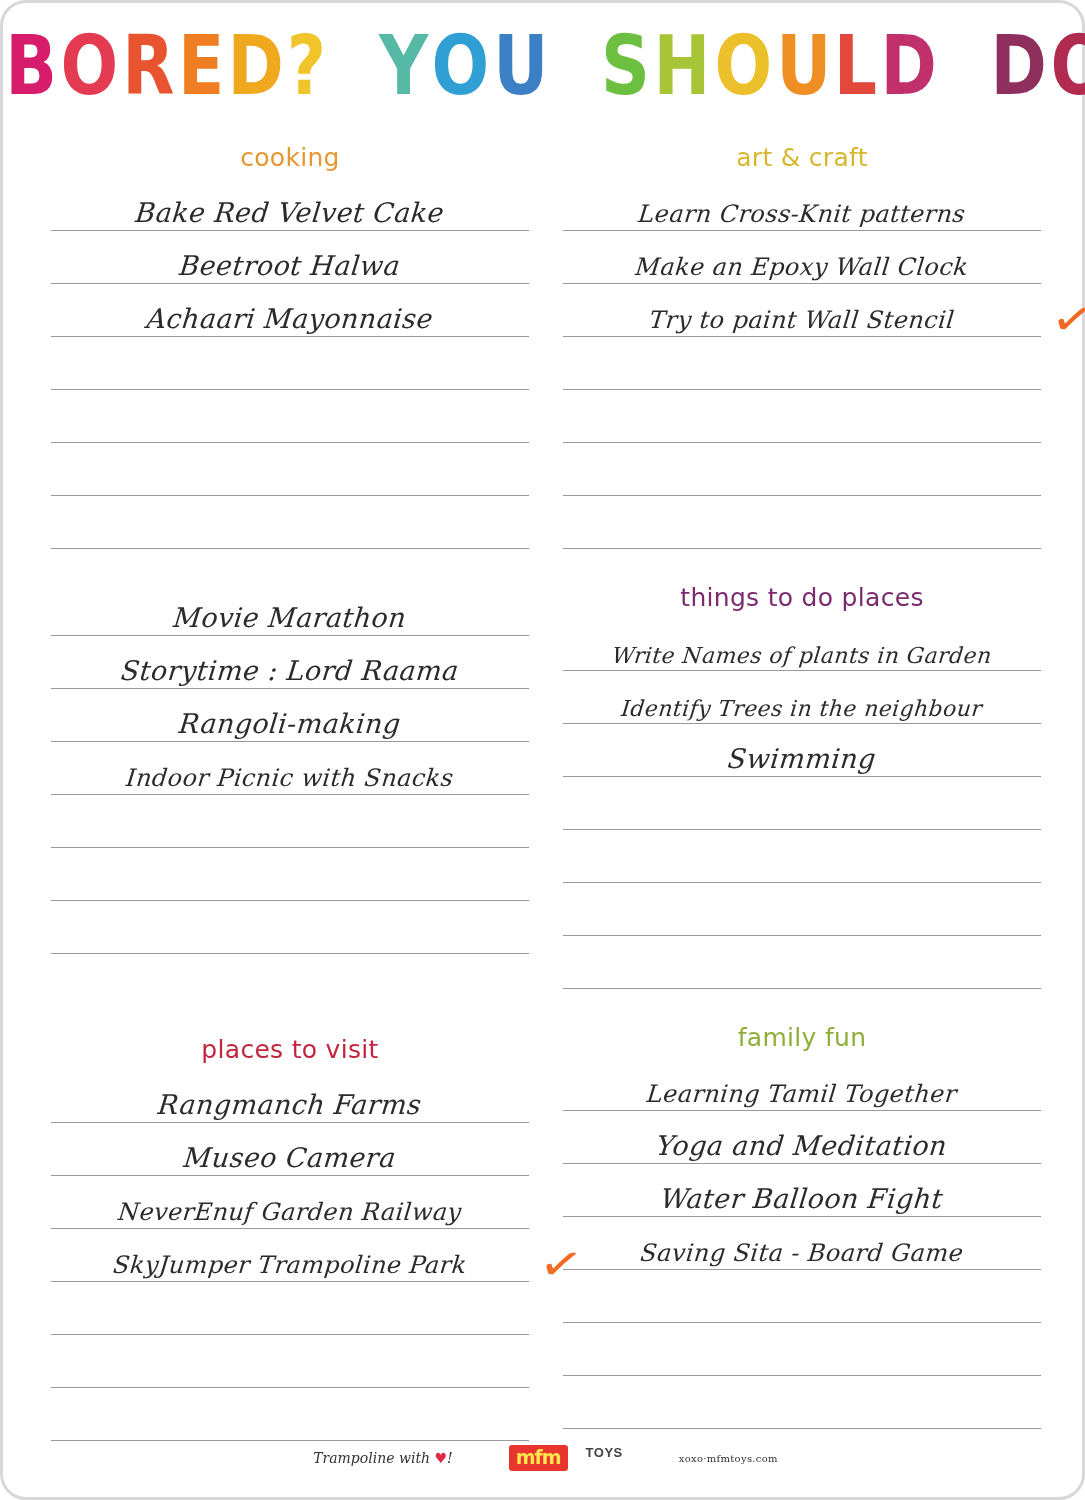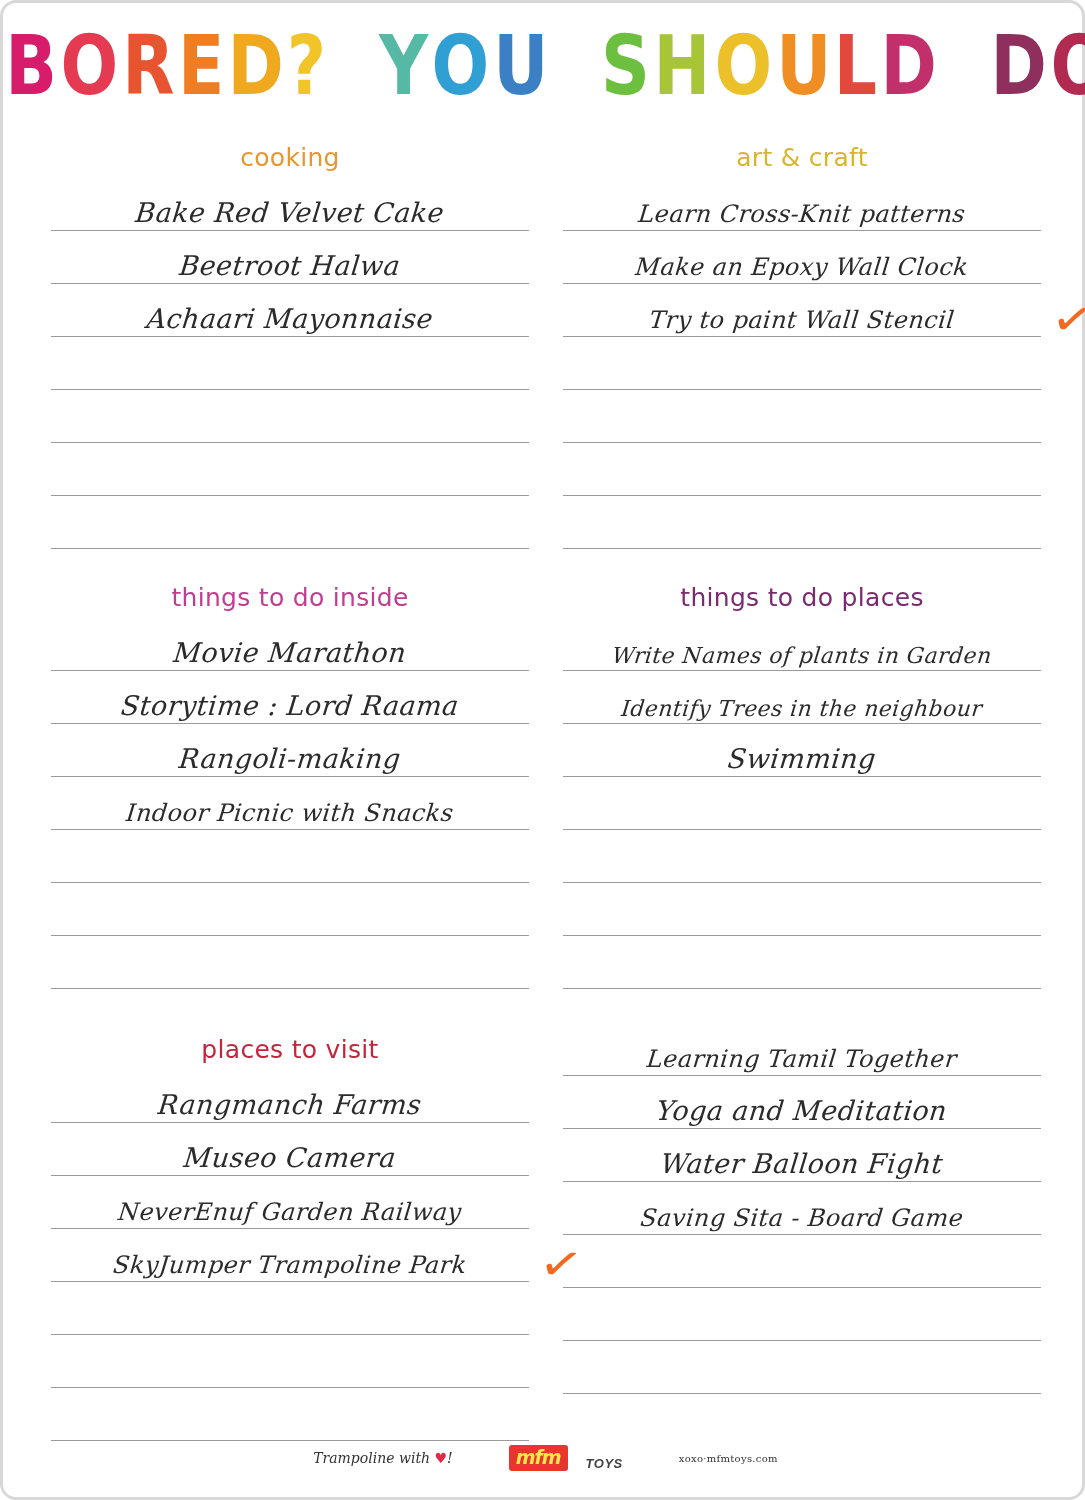--- a/index.html
+++ b/index.html
@@ -14,21 +14,21 @@
     position: relative;
     overflow: hidden;
   }
   .board {
     position: absolute;
     left: 0; top: 0;
     width: 1085px;
     height: 1500px;
     background: #ffffff;
     border: 3px solid #d8d8d8;
-    border-radius: 16px;
+    border-radius: 26px;
     box-sizing: border-box;
   }
   
   .title {
     position: absolute;
     left: 0;
     top: 22px;
     width: 1085px;
     text-align: center;
     font-family: "DejaVu Sans", sans-serif;
@@ -114,23 +114,22 @@
   }
   .footer .hand {
     font-family: "DejaVu Serif", serif;
     font-style: italic;
     font-size: 14px;
     color: #333;
   }
   .footer .heart { color: #e2294a; }
   .brand {
     display: inline-flex;
-    align-items: flex-end;
+    align-items: flex-start;
     gap: 18px;
-    font-style: italic;
   }
   .brand .mfm {
     background: #e8352e;
     color: #ffe74c;
     font-family: "DejaVu Sans", sans-serif;
     font-weight: bold;
     font-size: 19px;
     padding: 1px 7px 3px 7px;
     border-radius: 3px;
     letter-spacing: -1px;
@@ -187,21 +186,20 @@
             <div class="entry small">Try to paint Wall Stencil</div>
             <div class="check">✓</div>
           </div>
           <div class="line"></div>
           <div class="line"></div>
           <div class="line"></div>
           <div class="line"></div>
         </div>
       </div>
       <div class="block left" style="top: 440px;">
-        <div class="sec-title" style="color: rgb(192, 61, 143);">things to do inside</div>
         <div class="lines">
           <div class="line">
             <div class="entry">Movie Marathon</div>
           </div>
           <div class="line">
             <div class="entry">Storytime : Lord Raama</div>
           </div>
           <div class="line">
             <div class="entry">Rangoli-making</div>
           </div>
@@ -246,20 +244,21 @@
           <div class="line">
             <div class="entry small">SkyJumper Trampoline Park</div>
             <div class="check">✓</div>
           </div>
           <div class="line"></div>
           <div class="line"></div>
           <div class="line"></div>
         </div>
       </div>
       <div class="block right" style="top: 880px;">
+        <div class="sec-title" style="color: rgb(143, 174, 57);">family fun</div>
         <div class="lines">
           <div class="line">
             <div class="entry small">Learning Tamil Together</div>
           </div>
           <div class="line">
             <div class="entry">Yoga and Meditation</div>
           </div>
           <div class="line">
             <div class="entry">Water Balloon Fight</div>
           </div>

